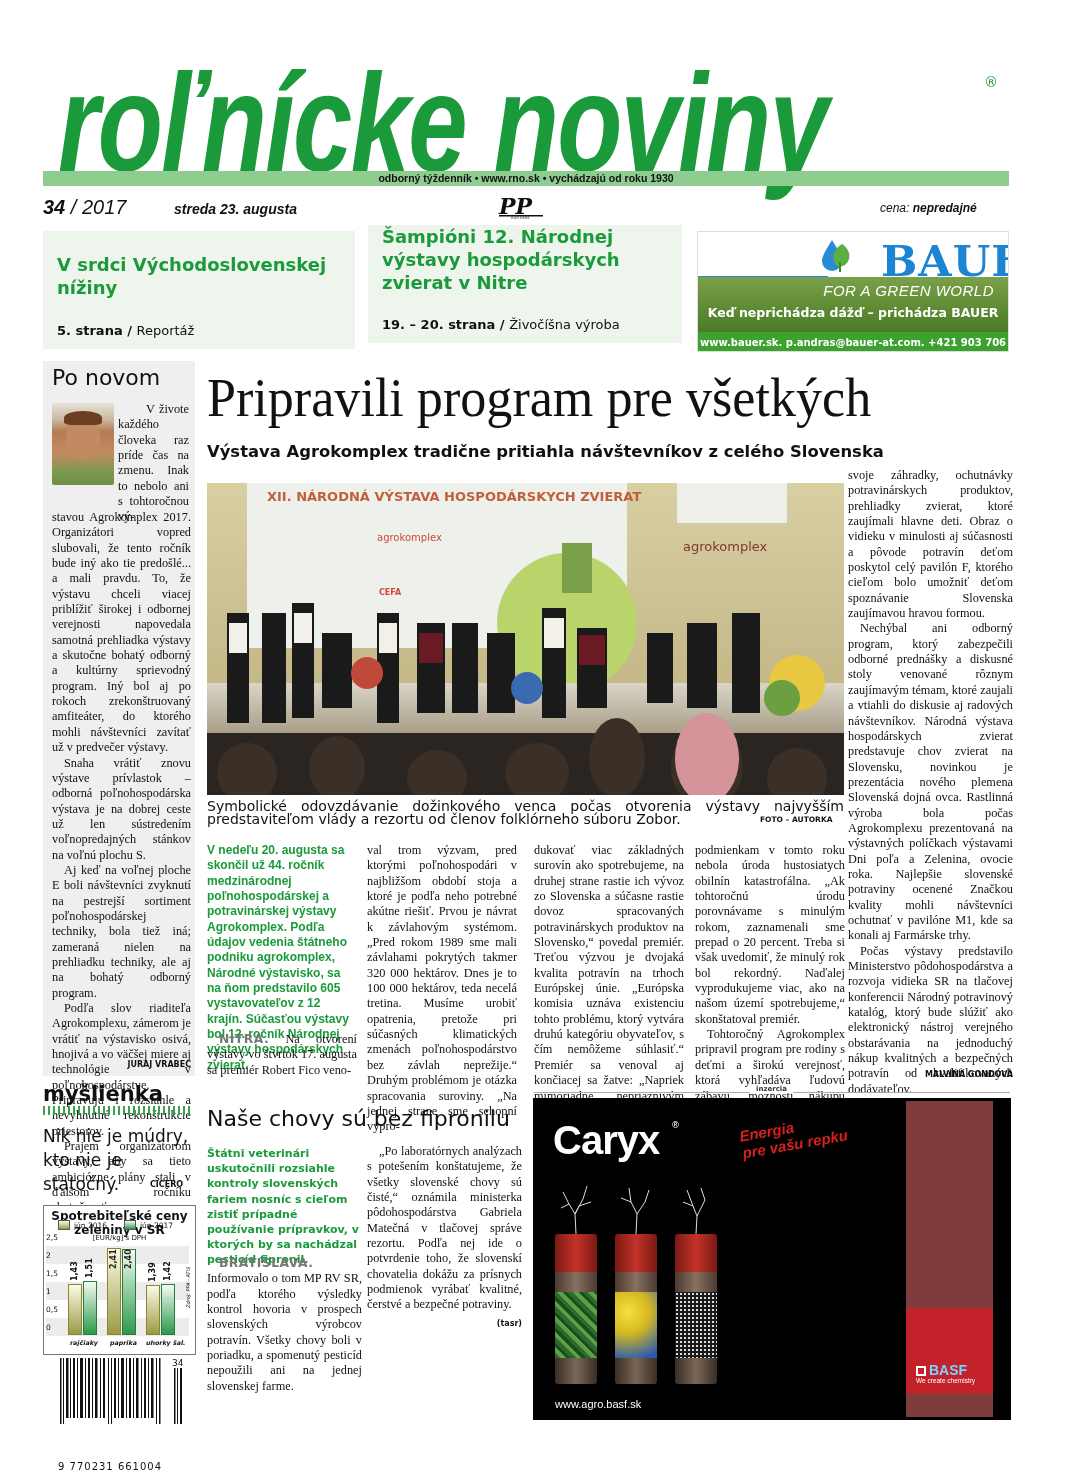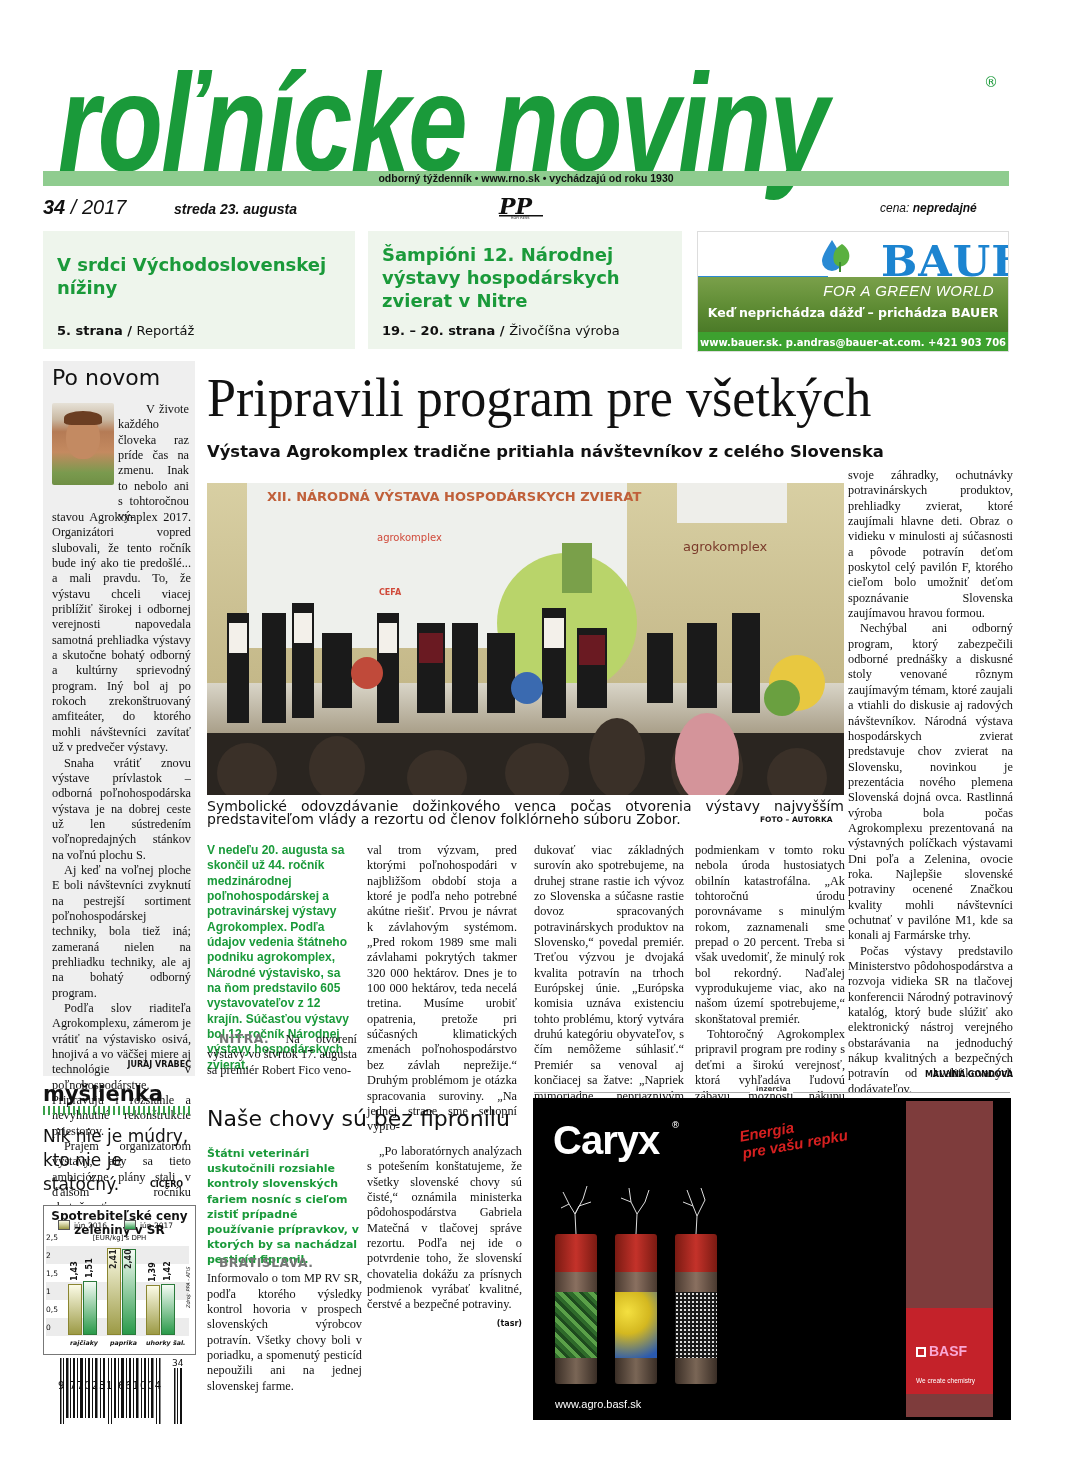--- a/index.html
+++ b/index.html
@@ -16,21 +16,21 @@
 #date{left:174px;top:201px;font-family:"Liberation Sans",sans-serif;font-style:italic;font-weight:bold;font-size:14px}
 #pp-logo{left:497px;top:195px;width:62px;height:24px}
 #price{left:880px;top:201px;font-family:"Liberation Sans",sans-serif;font-style:italic;font-size:12px}
 #price b{font-weight:bold}
 
 .teaser{background:#eef5ec;padding:22px 14px 0 14px}
 .teaser h2{font-family:"DejaVu Sans",sans-serif;font-weight:bold;color:#1a9a3a;font-size:18px;line-height:23px}
 .teaser .ref{position:absolute;left:14px;bottom:11px;font-family:"DejaVu Sans",sans-serif;font-size:13px}
 .teaser .ref b{font-weight:bold}
 #teaser1{left:43px;top:231px;width:312px;height:118px}
-#teaser2{left:368px;top:231px;width:314px;height:118px;padding-top:12px}
+#teaser2{left:368px;top:225px;width:314px;height:118px;padding-top:0}
 
 #bauer{left:697px;top:231px;width:312px;height:121px;background:#fff;border:1px solid #ddd;overflow:hidden}
 #bauer-top{position:absolute;left:0;top:0;width:100%;height:45px;background:#fff}
 #bauer-blueline{position:absolute;left:0;top:44px;width:130px;height:4px;background:#2a8ad4}
 #bauer-logo-word{position:absolute;left:183px;top:4px;font-family:"DejaVu Serif",serif;font-weight:bold;color:#1c84d0;font-size:43px;letter-spacing:1px}
 #bauer-drop{position:absolute;left:124px;top:6px;width:30px;height:34px}
 #bauer-grass{position:absolute;left:0;top:45px;width:100%;height:55px;background:linear-gradient(180deg,#7aa04a,#5c8a32 60%,#4b7a28)}
 #bauer-slogan{position:absolute;right:14px;top:50px;color:#fff;font-family:"Liberation Sans",sans-serif;font-style:italic;font-size:15px;letter-spacing:0.5px}
 #bauer-line{position:absolute;left:0;width:100%;text-align:center;top:73px;color:#fff;font-family:"DejaVu Sans",sans-serif;font-weight:bold;font-size:12.5px}
 #bauer-contact{position:absolute;left:0;top:100px;width:100%;height:21px;background:#3da12f;color:#fff;text-align:center;font-family:"DejaVu Sans",sans-serif;font-weight:bold;font-size:10px;line-height:21px}
@@ -61,21 +61,21 @@
 .band{position:absolute;left:-20px;width:143px;height:18px;background:#ececec}
 .ytick{position:absolute;left:-20px;font-family:"DejaVu Sans",sans-serif;font-size:7.5px;width:14px}
 .bar{position:absolute;bottom:0;width:14px;border:1px solid #6a6a20}
 .bar.y2016{background:linear-gradient(180deg,#fbfbe6,#9c9a45);border-color:#8a8530}
 .bar.y2017{background:linear-gradient(180deg,#f4fbf4,#2a9a4a);border-color:#2a7a3a}
 .barlabel{position:absolute;font-family:"DejaVu Sans",sans-serif;font-weight:bold;font-size:8px;transform:rotate(-90deg);transform-origin:left bottom;white-space:nowrap}
 .xcat{position:absolute;top:133px;font-family:"DejaVu Sans",sans-serif;font-style:italic;font-weight:bold;font-size:6.3px}
 #chart-source{position:absolute;left:141px;top:102px;font-family:"DejaVu Sans",sans-serif;font-style:italic;font-size:5px;transform:rotate(-90deg);transform-origin:left top;white-space:nowrap}
 
 #barcode{left:58px;top:1358px;width:126px;height:72px}
-#barcode-num{left:58px;top:1380px;font-family:"DejaVu Sans",sans-serif;font-size:10px;letter-spacing:1px}
+#barcode-num{left:58px;top:1461px;font-family:"DejaVu Sans",sans-serif;font-size:10px;letter-spacing:1px}
 #barcode-addon{left:172px;top:1358px;font-family:"DejaVu Sans",sans-serif;font-size:9px}
 
 #main-headline{left:207px;top:368px;font-family:"Liberation Serif",serif;font-size:54px;line-height:60px;color:#111;transform:scaleX(0.965);transform-origin:left top;white-space:nowrap}
 #main-subhead{left:207px;top:442px;font-family:"DejaVu Sans",sans-serif;font-weight:bold;font-size:16.4px;color:#111;white-space:nowrap}
 #photo{left:207px;top:483px;width:637px;height:312px;overflow:hidden;background:#c9bb8a}
 #caption{left:207px;top:800px;width:637px;font-family:"DejaVu Sans",sans-serif;font-size:14px;line-height:13px;text-align:justify}
 #credit{left:760px;top:815px;font-family:"DejaVu Sans",sans-serif;font-weight:bold;font-size:7.5px}
 #lead{left:207px;top:843px;width:150px;font-family:Liberation Sans, sans-serif;font-weight:bold;color:#1a9a3a;font-size:12px;line-height:15.35px}
 .dateline{font-family:"DejaVu Sans",sans-serif;font-weight:bold;color:#777;letter-spacing:0.5px}
 #col1-tail{left:207px;top:1032px;width:150px}
@@ -101,21 +101,21 @@
 .battery .mid{height:20px;background:linear-gradient(90deg,#4a3a30,#8a7060,#4a3a30)}
 .battery .fill{height:66px}
 .battery .base{height:26px;background:linear-gradient(90deg,#3a2e26,#7a6656,#3a2e26)}
 .spark{position:absolute;top:86px;width:42px;height:50px}
 #basf-bullets{position:absolute;left:198px;top:92px;width:175px;list-style:none}
 #basf-bullets li{position:relative;padding-left:12px;color:#fff;font-family:"Liberation Sans",sans-serif;font-size:13px;line-height:16px;margin-bottom:11px}
 #basf-bullets li:before{content:"";position:absolute;left:0;top:6px;width:4px;height:4px;background:#aaa;border-radius:50%}
 #basf-url{position:absolute;left:22px;top:300px;color:#fff;font-family:"Liberation Sans",sans-serif;font-size:11px}
 #basf-side{position:absolute;left:373px;top:3px;width:87px;height:316px;background:#7e3c3c}
 #basf-logo-box{position:absolute;left:373px;top:210px;width:87px;height:86px;background:#c4222a}
-#basf-logo{position:absolute;left:383px;top:245px;color:#f9a8d4;font-family:"Liberation Sans",sans-serif;font-weight:bold;font-size:14px}
+#basf-logo{position:absolute;left:383px;top:264px;color:#7dd3fc;font-family:"Liberation Sans",sans-serif;font-weight:bold;font-size:14px}
 #basf-logo-sq{display:inline-block;width:10px;height:10px;border:2px solid #fff;margin-right:3px;vertical-align:-1px}
 #basf-claim{position:absolute;left:383px;top:279px;color:#fff;font-family:"Liberation Sans",sans-serif;font-size:6.5px}
 #basf-border{position:absolute;left:0;top:0;width:100%;height:100%;border:3px solid #000;pointer-events:none}
 </style>
 </head>
 <body>
 
 <div class="abs" id="masthead-title">roľnícke noviny</div>
 <div class="abs" id="reg">®</div>
 <div class="abs" id="tagline-bar"></div>

